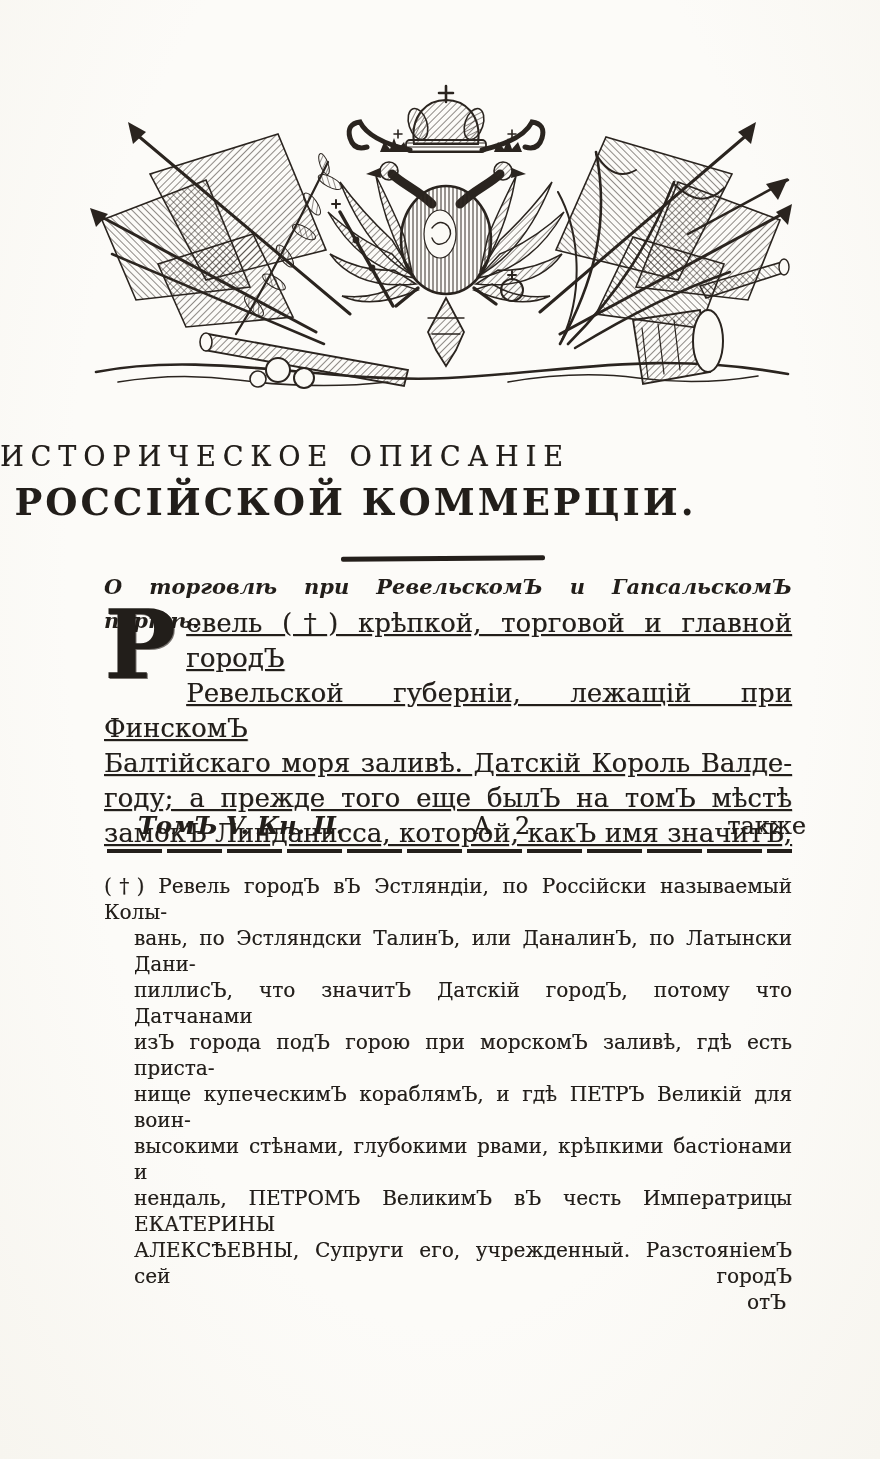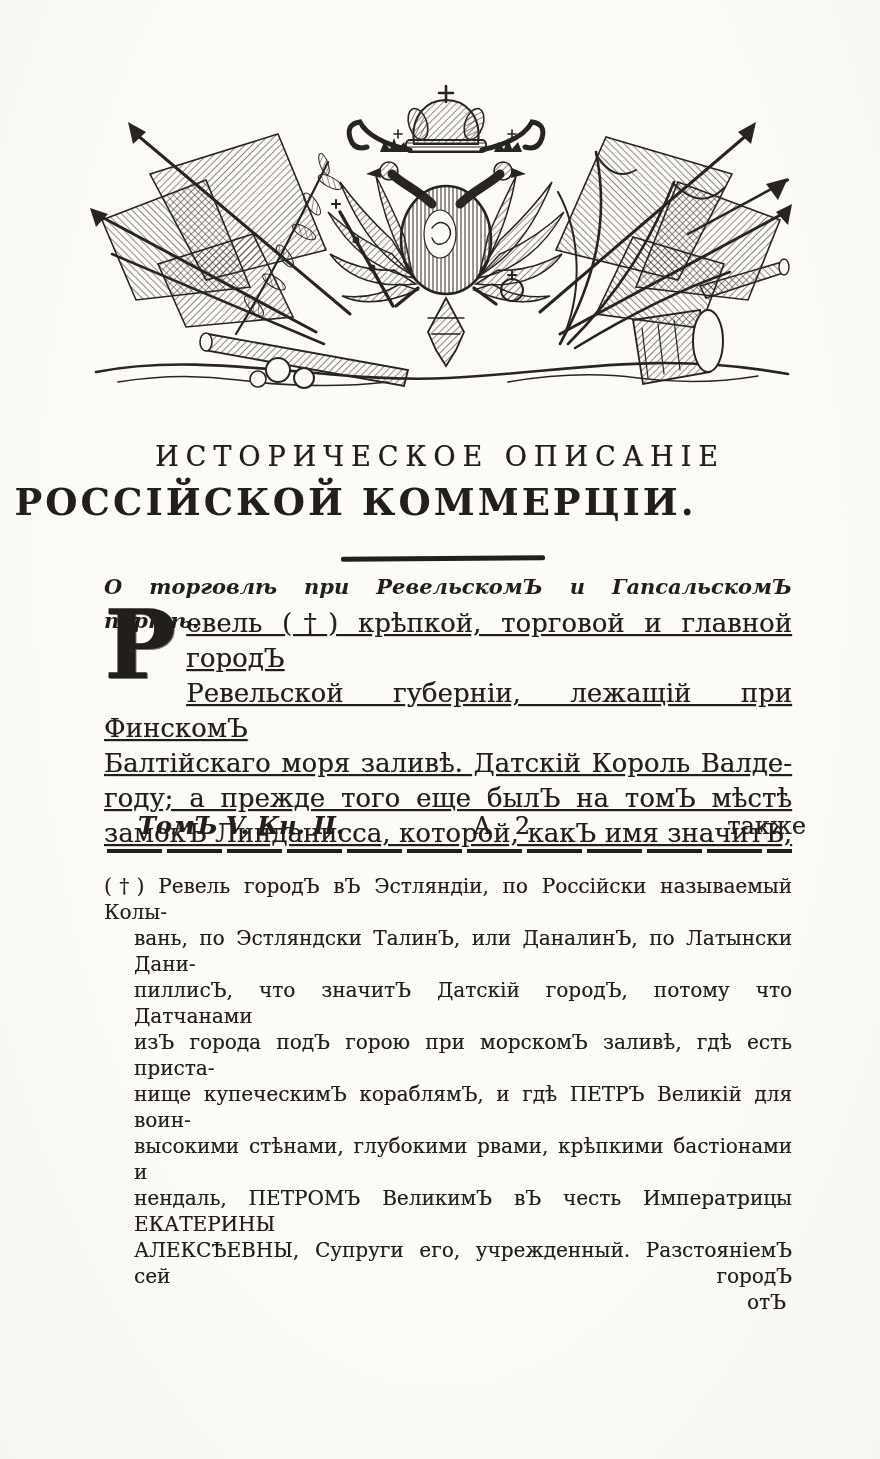--- a/index.html
+++ b/index.html
@@ -12,21 +12,21 @@
   }
   .sheet{position:relative;width:880px;height:1459px;background:
     radial-gradient(ellipse at 50% 40%, #fcfbf8 60%, #f7f5ef 100%);}
   .abs{position:absolute;}
 
   
   .engraving{left:88px;top:82px;width:706px;height:314px;}
   .engraving svg{width:100%;height:100%;}
 
   
-  .title1{top:441px;left:0;width:880px;text-align:center;
+  .title1{top:441px;left:0;width:880px;text-align:left;
     font-size:27px;letter-spacing:7px;font-weight:400;
     text-shadow:.4px .4px 0 rgba(30,24,18,.65);white-space:nowrap;}
   .title2{top:480px;left:0;width:711px;text-align:center;
     font-size:37px;letter-spacing:3px;font-weight:700;white-space:nowrap;}
   .rule-short{top:556px;left:341px;width:204px;height:5px;background:#241f1b;
     transform:rotate(-.4deg);border-radius:2px;}
 
   .chapter{top:570px;left:104px;width:688px;
     font-style:italic;font-weight:700;font-size:21px;line-height:34px;
     text-align:justify;text-align-last:justify;white-space:normal;}

